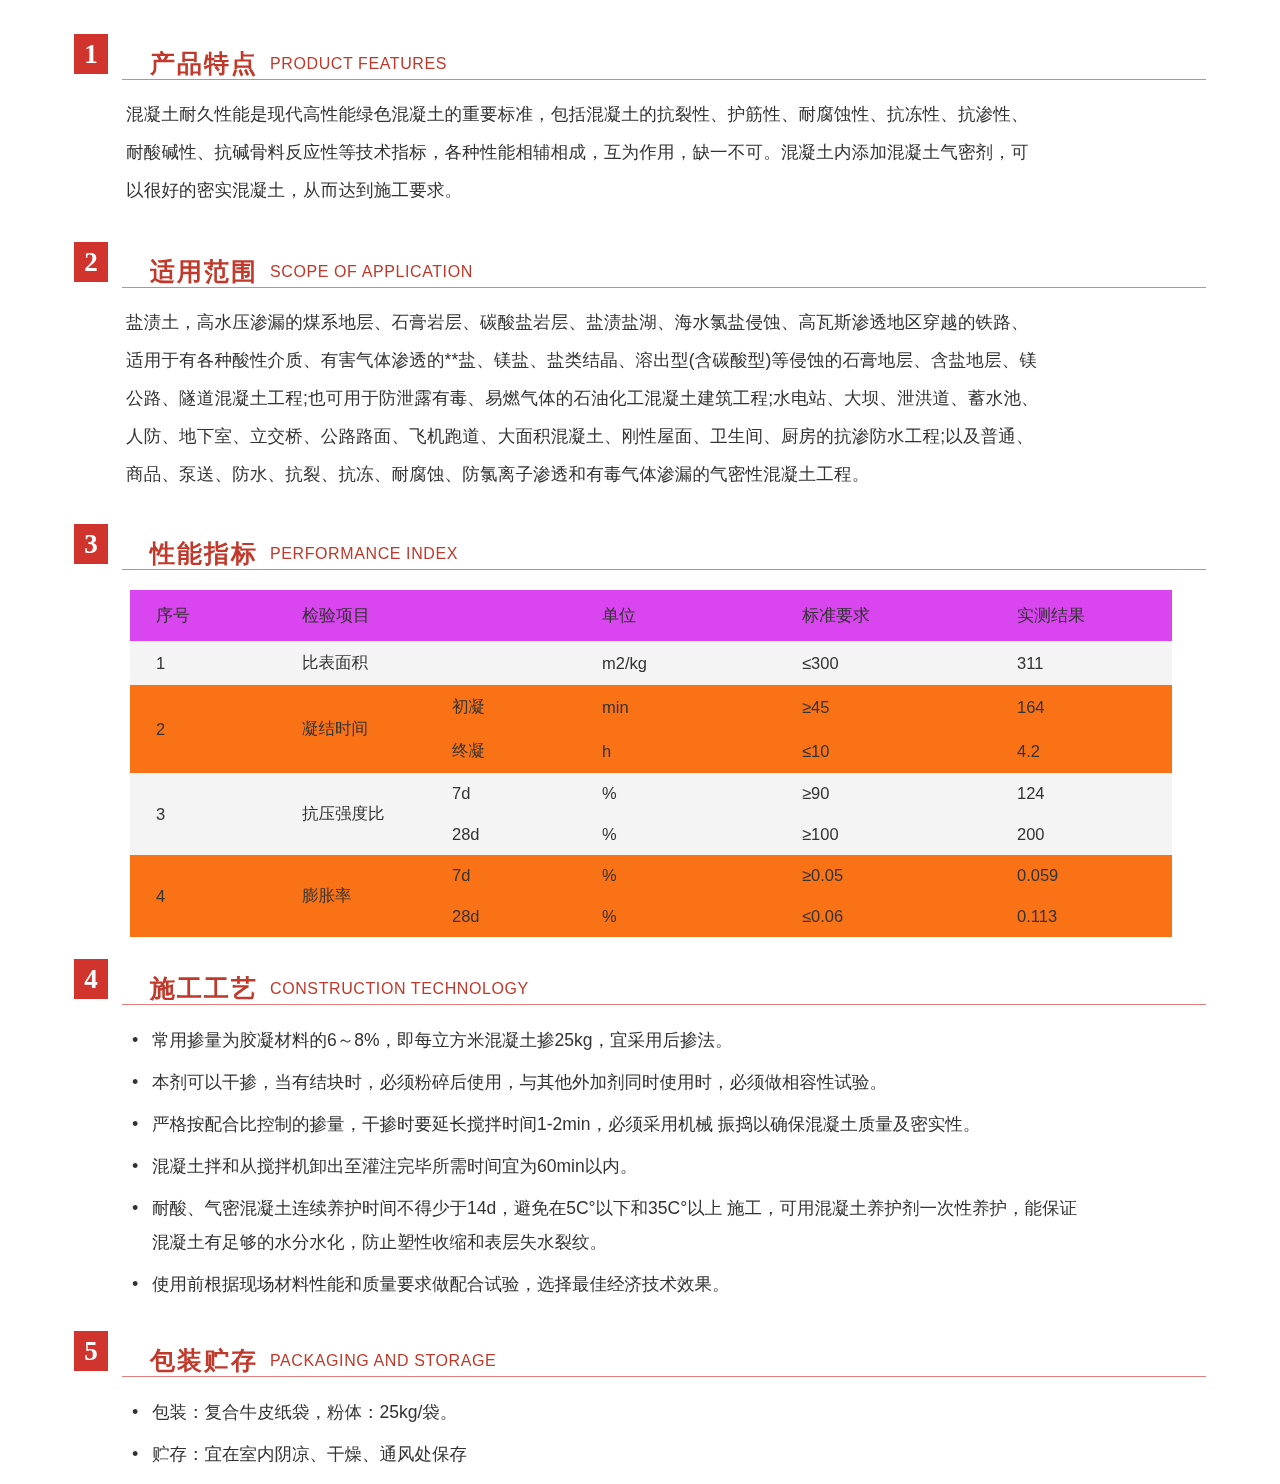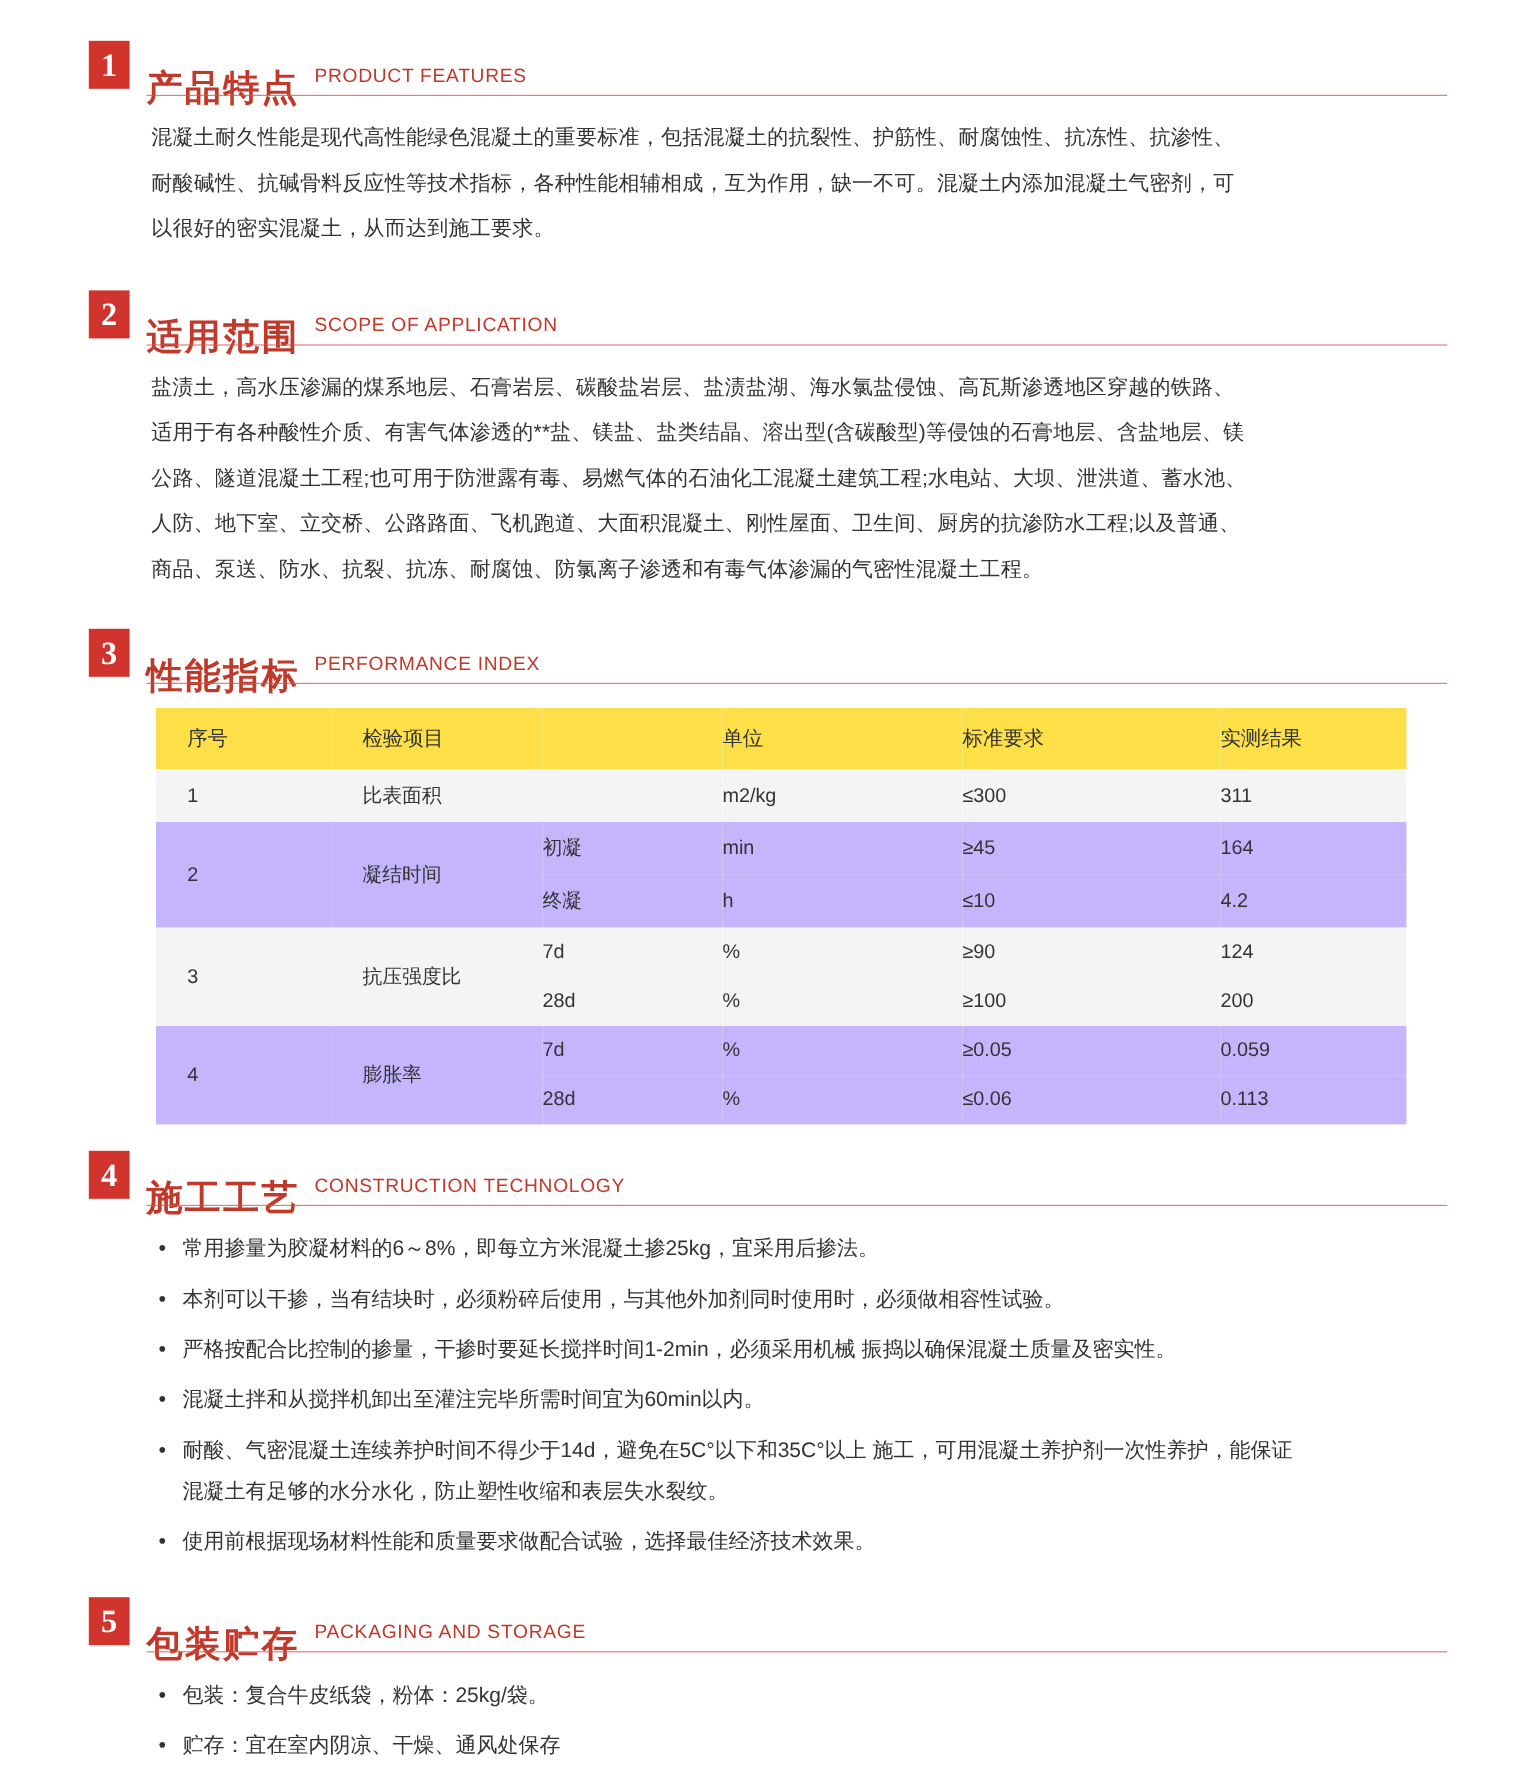--- a/index.html
+++ b/index.html
@@ -37,28 +37,29 @@
     font-weight: bold;
     font-family: "Liberation Serif", serif;
     display: flex;
     align-items: center;
     justify-content: center;
     line-height: 1;
     flex: none;
     margin-right: 14px;
   }
   .sec-cn {
-    font-size: 30px;
+    font-size: 25px;
     font-weight: bold;
     color: #c0392b;
     letter-spacing: 2px;
     line-height: 1;
     margin-right: 12px;
     position: relative;
-    top: 15px;
+    top: 2px;
+    margin-left: 28px;
   }
   .sec-en {
     font-size: 16px;
     color: #c0392b;
     letter-spacing: 0.6px;
     line-height: 1;
     position: relative;
     top: -2px;
     font-weight: 500;
   }
@@ -93,33 +94,33 @@
   .table-wrap {
     padding: 18px 34px 0 56px;
   }
   table.perf {
     width: 100%;
     border-collapse: collapse;
     font-size: 16.5px;
     color: #333;
   }
   table.perf th {
-    background: #fde047;
+    background: #d946ef;
     font-weight: normal;
     text-align: left;
     padding: 14px 0 14px 0;
     color: #333;
     font-size: 17px;
   }
   table.perf td {
     padding: 11px 0;
     text-align: left;
     font-size: 16.5px;
   }
-  tr.band-grey td { background: #c4b5fd; }
+  tr.band-grey td { background: #f97316; }
   tr.band-light td { background: #f4f4f4; }
   .c0 { width: 120px; padding-left: 26px !important; }
   .c1 { width: 150px; padding-left: 26px !important; }
   .c1b { width: 150px; }
   .c3 { width: 200px; }
   .c4 { width: 215px; margin-left: 20px; }
   .c5 { width: auto; }
   .sub-td { color: #333; }
 
   

